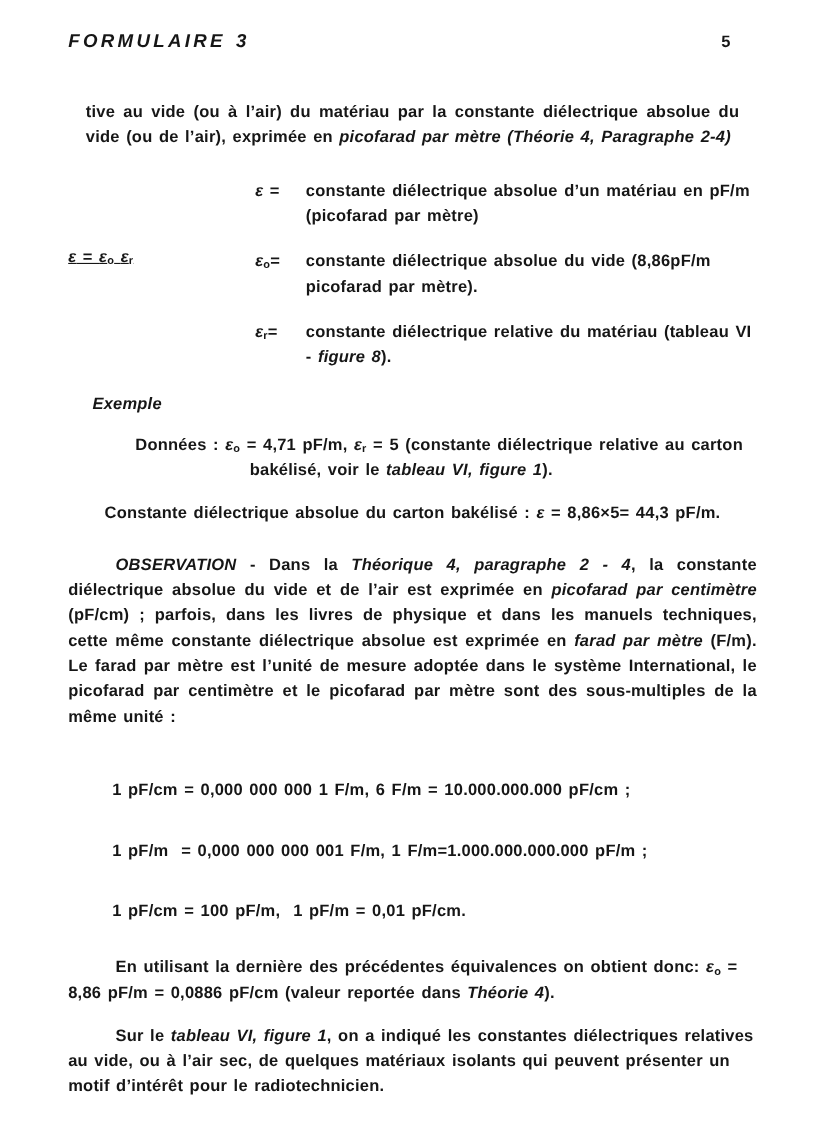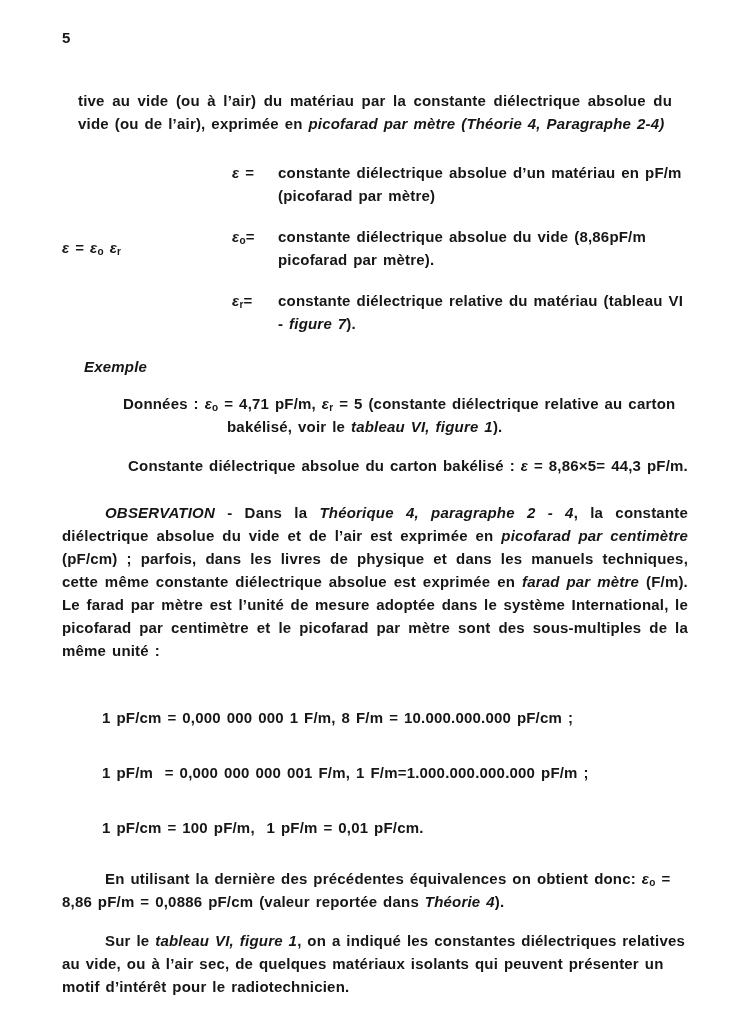--- a/index.html
+++ b/index.html
@@ -23,71 +23,72 @@
   sub{font-size:10px;line-height:0;vertical-align:-2px;font-style:normal;}
   .header{display:flex;justify-content:space-between;align-items:baseline;}
   .title{font-style:italic;font-size:17px;letter-spacing:3px;}
   .pagenum{font-size:15px;letter-spacing:0;margin-right:24px;}
   .intro{margin-top:40px;text-align:justify;}
   .defs{position:relative;margin-left:170px;margin-top:26px;}
   .def-row{display:flex;margin-bottom:18px;}
   .def-row:last-child{margin-bottom:0;}
   .def-label{flex:0 0 46px;white-space:nowrap;}
   .def-text{flex:1;}
-  .side-formula{position:absolute;left:-170px;top:75px;white-space:nowrap;}
+  .side-formula{position:absolute;left:-170px;top:60px;white-space:nowrap;text-decoration:underline;}
   .exemple{margin:20px 0 0 22px;font-style:italic;}
   .donnees{margin:14px 0 0 61px;padding-left:104px;text-indent:-104px;}
-  .constante{margin:16px 0 0 33px;padding-left:130px;text-indent:-130px;text-align:right;}
+  .constante{margin:16px 0 0 33px;padding-left:130px;text-indent:-130px;}
   .observation{margin:24px 0 0 0;text-align:justify;text-indent:43px;}
   .equiv{margin:44px 0 0 40px;}
   .equiv-line{white-space:pre;}
   .equiv-line + .equiv-line{margin-top:32px;}
   .close1{margin:28px 0 0 0;text-indent:43px;}
   .close2{margin:16px 0 0 0;text-indent:43px;}
 </style>
 </head>
 <body>
 
 <div class="page">
 
   <div class="header">
+    <span class="title">FORMULAIRE 3</span>
     <span class="pagenum">5</span>
   </div>
 
   <p class="intro"><span>tive au vide (ou à l’air) du matériau par la constante diélectrique absolue du vide (ou de l’air), exprimée en </span><span class="it">picofarad par mètre (Théorie 4, Paragraphe 2-4)</span></p>
 
   <div class="defs">
     <span class="side-formula"><span class="it">ε</span><span> = </span><span class="it">ε</span><sub>o</sub><span> </span><span class="it">ε</span><sub>r</sub></span>
 
     <div class="def-row">
       <span class="def-label"><span class="it">ε</span><span> =</span></span>
       <span class="def-text"><span>constante diélectrique absolue d’un matériau en pF/m (picofarad par mètre)</span></span>
     </div>
 
     <div class="def-row">
       <span class="def-label"><span class="it">ε</span><sub>o</sub><span>=</span></span>
       <span class="def-text"><span>constante diélectrique absolue du vide (8,86pF/m picofarad par mètre).</span></span>
     </div>
 
     <div class="def-row">
       <span class="def-label"><span class="it">ε</span><sub>r</sub><span>=</span></span>
-      <span class="def-text"><span>constante diélectrique relative du matériau (tableau VI - </span><span class="it">figure 7</span><span>).</span></span>
+      <span class="def-text"><span>constante diélectrique relative du matériau (tableau VI - </span><span class="it">figure 8</span><span>).</span></span>
     </div>
   </div>
 
   <p class="exemple">Exemple</p>
 
   <p class="donnees"><span>Données : </span><span class="it">ε</span><sub>o</sub><span> = 4,71 pF/m, </span><span class="it">ε</span><sub>r</sub><span> = 5 (constante diélectrique relative au carton bakélisé, voir le </span><span class="it">tableau VI, figure 1</span><span>).</span></p>
 
   <p class="constante"><span>Constante diélectrique absolue du carton bakélisé : </span><span class="it">ε</span><span> = 8,86×5= 44,3 pF/m.</span></p>
 
   <p class="observation"><span class="it">OBSERVATION</span><span> - Dans la </span><span class="it">Théorique 4, paragraphe 2 - 4</span><span>, la constante diélectrique absolue du vide et de l’air est exprimée en </span><span class="it">picofarad par centimètre</span><span> (pF/cm) ; parfois, dans les livres de physique et dans les manuels techniques, cette même constante diélectrique absolue est exprimée en </span><span class="it">farad par mètre</span><span> (F/m). Le farad par mètre est l’unité de mesure adoptée dans le système International, le picofarad par centimètre et le picofarad par mètre sont des sous-multiples de la même unité :</span></p>
 
   <div class="equiv">
-    <div class="equiv-line">1 pF/cm = 0,000 000 000 1 F/m, 8 F/m = 10.000.000.000 pF/cm ;</div>
+    <div class="equiv-line">1 pF/cm = 0,000 000 000 1 F/m, 6 F/m = 10.000.000.000 pF/cm ;</div>
     <div class="equiv-line">1 pF/m  = 0,000 000 000 001 F/m, 1 F/m=1.000.000.000.000 pF/m ;</div>
     <div class="equiv-line">1 pF/cm = 100 pF/m,  1 pF/m = 0,01 pF/cm.</div>
   </div>
 
   <p class="close1"><span>En utilisant la dernière des précédentes équivalences on obtient donc: </span><span class="it">ε</span><sub>o</sub><span> = 8,86 pF/m = 0,0886 pF/cm (valeur reportée dans </span><span class="it">Théorie 4</span><span>).</span></p>
 
   <p class="close2"><span>Sur le </span><span class="it">tableau VI, figure 1</span><span>, on a indiqué les constantes diélectriques relatives au vide, ou à l’air sec, de quelques matériaux isolants qui peuvent présenter un motif d’intérêt pour le radiotechnicien.</span></p>
 
 </div>
 

